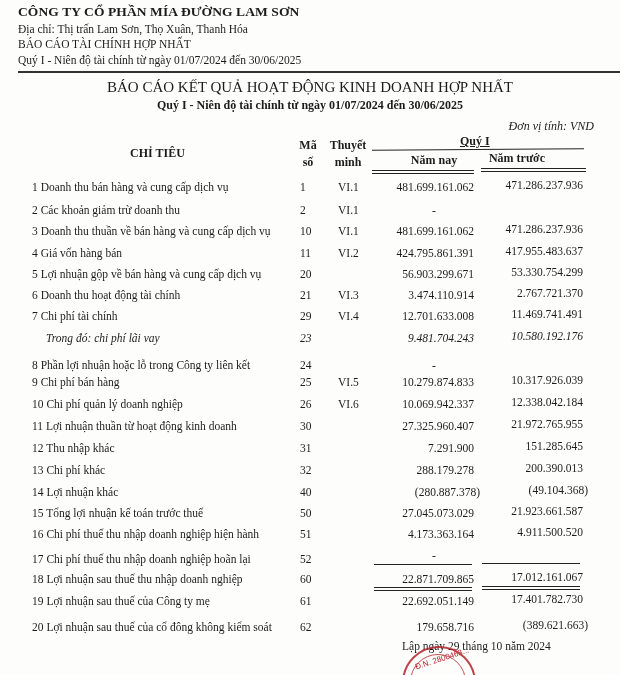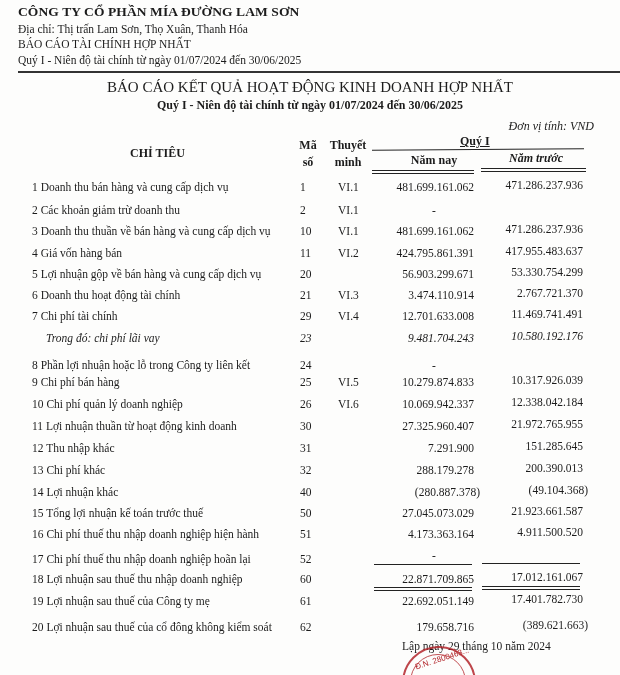--- a/index.html
+++ b/index.html
@@ -16,21 +16,21 @@
   .subtitle { left: 0; width: 620px; text-align: center; top: 98px; font-size: 12px; font-weight: bold; }
   .unit { right: 26px; top: 119px; font-size: 12px; font-style: italic; }
   .th { font-weight: bold; font-size: 12px; }
   .col-chitieu { left: 130px; top: 146px; }
   .col-ma { left: 297px; top: 137px; text-align: center; width: 22px; line-height: 17px; }
   .col-tm { left: 328px; top: 137px; text-align: center; width: 40px; line-height: 17px; }
   .col-quy { left: 460px; top: 134px; text-decoration: underline; }
   .line { position: absolute; height: 1.2px; background: #222; }
   .dline { position: absolute; height: 4px; border-top: 1.2px solid #222; border-bottom: 1.2px solid #222; box-sizing: border-box; }
   .col-nn { left: 388px; top: 153px; width: 92px; text-align: center; }
-  .col-nt { left: 488px; top: 151px; width: 96px; text-align: center; font-style: italic; }
+  .col-nt { left: 469px; top: 151px; width: 96px; text-align: center; }
   .row { position: absolute; left: 0; width: 620px; height: 20px; font-size: 11.5px; }
   .row .lbl { position: absolute; left: 32px; top: 0; }
   .row .lbl.italic { font-style: italic; left: 46px; }
   .row .code { position: absolute; left: 300px; width: 26px; top: 0; text-align: left; }
   .row .note { position: absolute; left: 338px; top: 0; }
   .row .v1 { position: absolute; right: 146px; top: 0; text-align: right; }
   .row .v2 { position: absolute; right: 37px; top: -2px; text-align: right; }
   .row.it .code, .row.it .v1, .row.it .v2 { font-style: italic; }
   .dash1 { position: absolute; left: 432px; top: 0; }
   .footer { font-size: 11.5px; }

